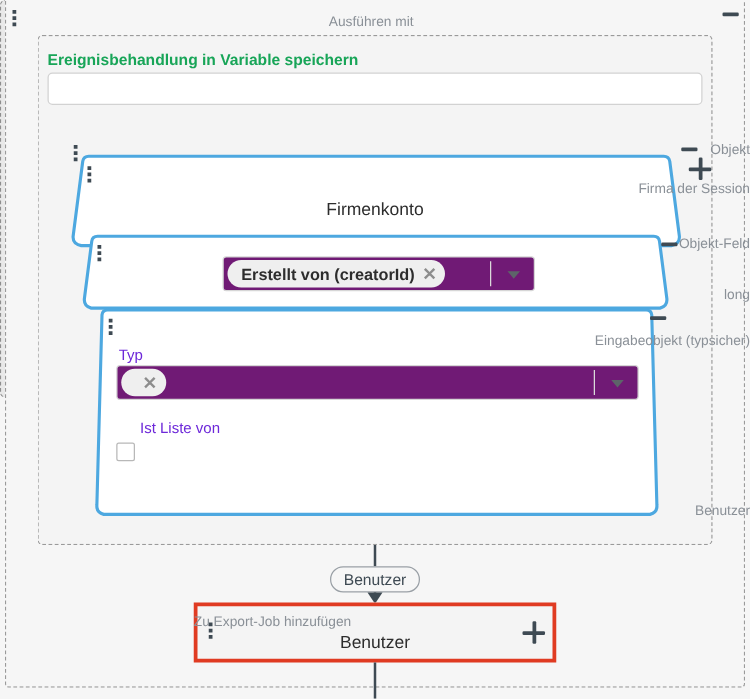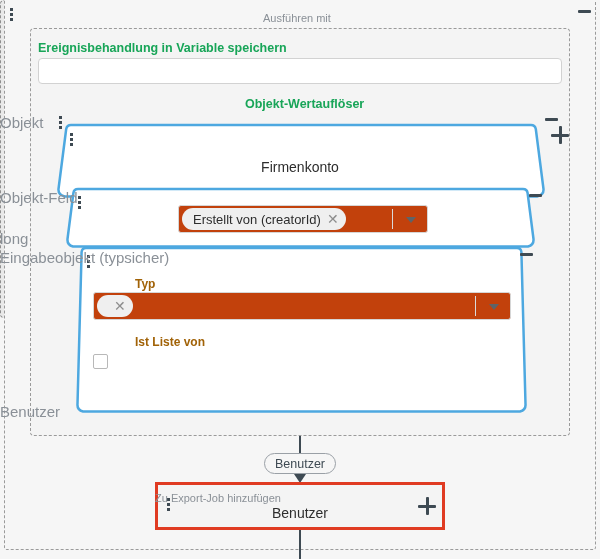--- a/index.html
+++ b/index.html
@@ -127,41 +127,42 @@
     border: 1px dashed #8e8e8e;
     border-radius: 4px;
     box-sizing: border-box;
   }
   
 
   svg.trapsvg { position: absolute; overflow: visible; }
 
   .trap-label {
     position: absolute;
-    font-size: 15px;
+    font-size: 11px;
     color: #8a9097;
     white-space: nowrap;
-    text-align: left;
+    text-align: right;
   }
   .trap-value {
     position: absolute;
     font-size: 14px;
     color: #2d2d2d;
     white-space: nowrap;
   }
 
   
   .select-box {
     position: absolute;
-    background: #c2410c;
+    background: #701a75;
     border: 1px solid #d6d6d6;
     border-radius: 3px;
     box-sizing: border-box;
     display: flex;
     align-items: center;
+    font-weight: bold;
   }
   .chip {
     display: inline-flex;
     align-items: center;
     background: #efefef;
     border-radius: 11px;
     height: 22px;
     padding: 0 7px 0 11px;
     margin-left: 3px;
     max-width: 100%;
@@ -190,25 +191,24 @@
   .caret {
     position: absolute;
     width: 0; height: 0;
     border-left: 5px solid transparent;
     border-right: 5px solid transparent;
     border-top: 6px solid #5d6469;
   }
 
   .field-label {
     position: absolute;
-    color: #a16207;
-    font-weight: bold;
+    color: #6d28d9;
+    font-weight: normal;
     font-size: 12px;
     white-space: nowrap;
-    margin-left: 40px;
   }
 
   .checkbox {
     position: absolute;
     width: 15px; height: 15px;
     border: 1px solid #b8b8b8;
     border-radius: 2px;
     background: #fff;
     box-sizing: border-box;
   }
@@ -273,86 +273,86 @@
   <div class="flow-label" style="left:258px; top:0px;">Ausführen mit</div>
 
   <div class="panel-dashed" id="panel-event"></div>
 
   <div class="section-title" style="left:38px; top:41px;">Ereignisbehandlung in Variable speichern</div>
 
   <div class="text-input" style="left:38px; top:58px; width:524px; height:26px;">
     <input style="border: none; outline: none; width: 100%; height: 100%; background: transparent; font-family: &quot;Liberation Sans&quot;, sans-serif; font-size: 13px; padding: 0px 6px; box-sizing: border-box;" placeholder="">
   </div>
 
-  <div class="section-title" style="left:245px; top:97px;">Objekt-Wertauflöser</div>
 
   <div id="panel-resolver"></div>
 
   <div class="handle" style="left:59px; top:116px;">
     <i></i>
       <i></i>
       <i></i>
   </div>
   <div class="glyph-minus" style="left:545px; top:118px;"></div>
 
   <svg class="trapsvg" style="left:57px; top:123px;" width="488" height="76">
     <path d="M 14,2 Q 10,2 9.2,6 L 1.5,66 Q 1,72 8,73.5 L 480,73.5 Q 487,72 486.5,66 L 478.8,6 Q 478,2 474,2 Z" fill="#ffffff" stroke="#4da8e0" stroke-width="2.5" stroke-linejoin="round"></path>
   </svg>
   <div class="handle" style="left:70px; top:133px;">
     <i></i>
       <i></i>
       <i></i>
   </div>
   <div class="glyph-plus" style="left:551px; top:126px;"></div>
   <div class="trap-label" style="left:0; top:114px; width:600px;">Objekt</div>
+  <div class="trap-label" style="left:0; top:145px; width:600px;">Firma der Session</div>
   <div class="trap-value" style="left:0; top:159px; width:600px; text-align:center;">Firmenkonto</div>
 
   <svg class="trapsvg" style="left:66px; top:187px;" width="470" height="62">
     <path d="M 12,2 Q 8,2 7.4,6 L 1.5,52 Q 1,58 7,59.5 L 462,59.5 Q 468,58 467.5,52 L 461.6,6 Q 461,2 457,2 Z" fill="#ffffff" stroke="#4da8e0" stroke-width="2.5" stroke-linejoin="round"></path>
   </svg>
   <div class="handle" style="left:78px; top:196px;">
     <i></i>
       <i></i>
       <i></i>
   </div>
   <div class="glyph-minus" style="left:529px; top:194px;"></div>
-  <div class="trap-label" style="left:0; top:189px; width:540px;">Objekt-Feld</div>
+  <div class="trap-label" style="left:0; top:189px; width:600px;">Objekt-Feld</div>
 
   <div class="select-box" style="left:178px; top:205px; width:250px; height:28px;">
     <span class="chip">
       <span class="chip-text">Erstellt von (creatorId)</span>
       <span class="chip-x">✕</span>
     </span>
     <span class="sel-divider" style="right:34px;"></span>
     <span class="caret" style="right:11px; top:11px;"></span>
   </div>
   <div class="trap-label" style="left:0; top:230px; width:600px;">long</div>
 
   <svg class="trapsvg" style="left:76px; top:246px;" width="451" height="168">
     <path d="M 10,2 Q 6,2 5.6,6 L 1.5,158 Q 1,164 7,165.5 L 444,165.5 Q 450,164 449.5,158 L 445.4,6 Q 445,2 441,2 Z" fill="#ffffff" stroke="#4da8e0" stroke-width="2.5" stroke-linejoin="round"></path>
   </svg>
   <div class="handle" style="left:87px; top:255px;">
     <i></i>
       <i></i>
       <i></i>
   </div>
   <div class="glyph-minus" style="left:520px; top:253px;"></div>
-  <div class="trap-label" style="left:0; top:249px; width:600px;">Eingabeobjekt (typsicher)</div>
+  <div class="trap-label" style="left:0; top:267px; width:600px;">Eingabeobjekt (typsicher)</div>
 
   <div class="field-label" style="left:95px; top:277px;">Typ</div>
 
   <div class="select-box" style="left:93px; top:292px; width:418px; height:28px;">
     <span class="chip" style="max-width:362px;">
       <span class="chip-x">✕</span>
     </span>
     <span class="sel-divider" style="right:34px;"></span>
     <span class="caret" style="right:11px; top:11px;"></span>
   </div>
 
-  <div class="field-label" style="left:95px; top:335px;">Ist Liste von</div>
+  <div class="field-label" style="left:112px; top:335px;">Ist Liste von</div>
   <div class="checkbox" style="left:93px; top:354px;"></div>
 
   <div class="trap-label" style="left:0; top:403px; width:600px;">Benutzer</div>
 
   <div class="vline" style="left:299px; top:436px; height:17px;"></div>
   <div class="pill" style="left:264px; top:453px; width:72px;">Benutzer</div>
   <div class="vline" style="left:299px; top:474px; height:5px;"></div>
   <div class="arrow-down" style="left:294px; top:474px;"></div>
 
   <div id="node-export"></div>

